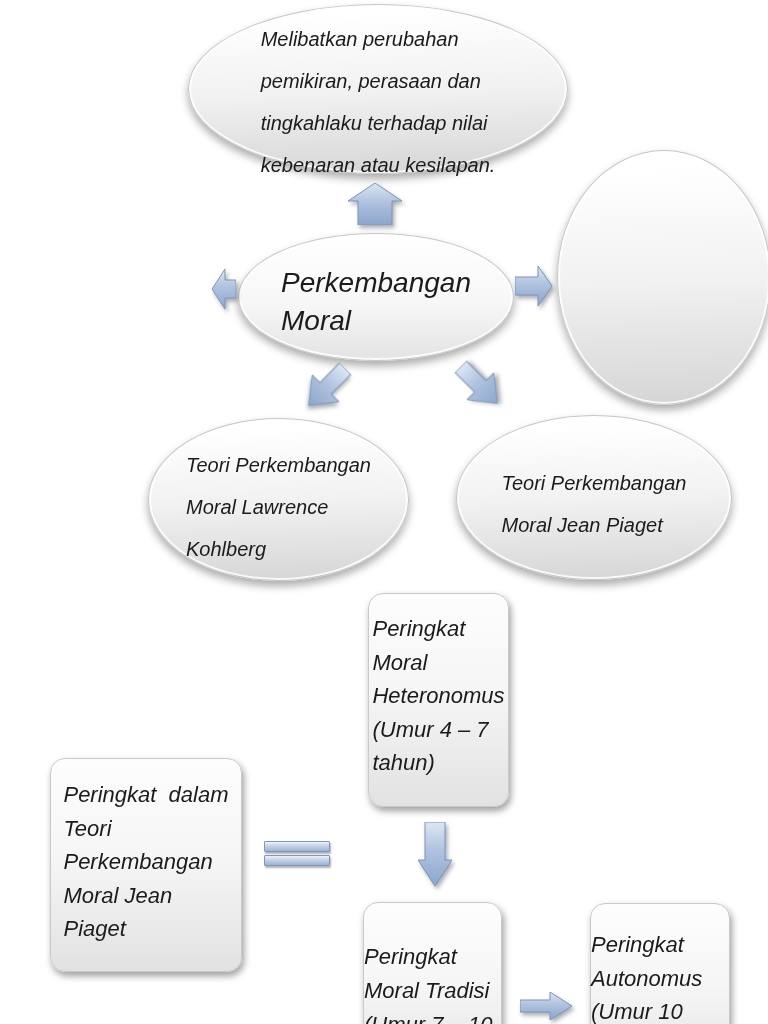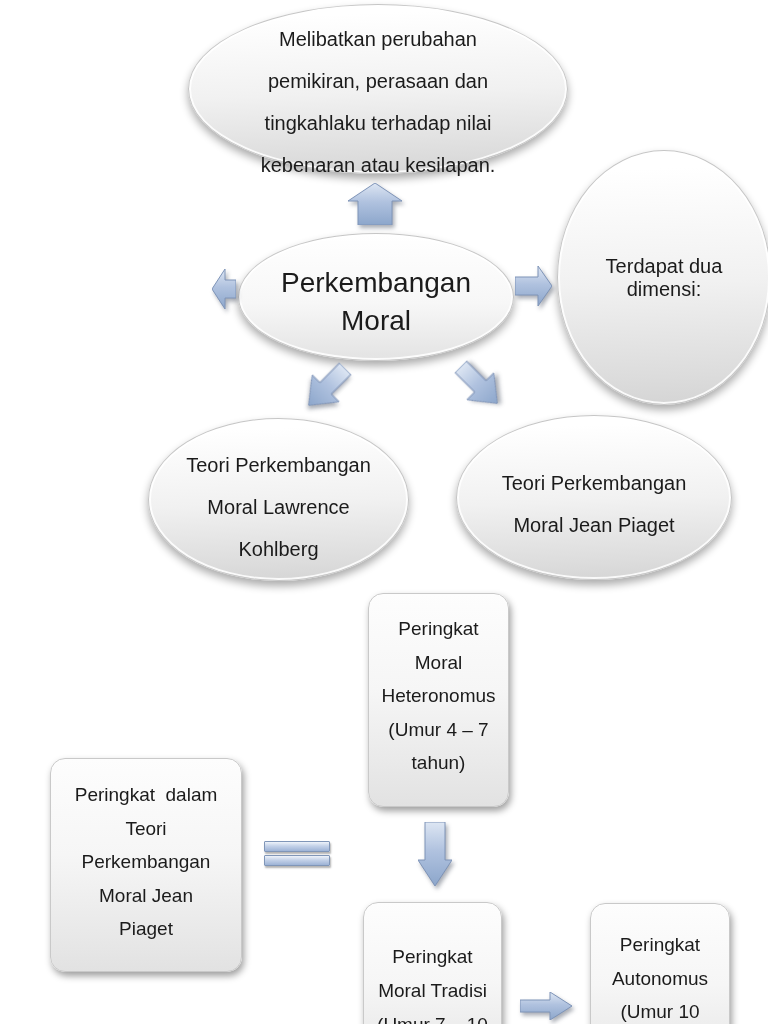--- a/index.html
+++ b/index.html
@@ -17,24 +17,24 @@
     display:flex;align-items:center;justify-content:center;
   }
   .rbox{
     position:absolute;border-radius:15px;
     background:linear-gradient(180deg,#fdfdfd 0%,#f6f6f6 45%,#e2e2e2 100%);
     border:1px solid #c9c9c9;
     box-shadow:2px 4px 7px rgba(0,0,0,.38);
     display:flex;align-items:center;justify-content:center;
   }
   .txt{
-    white-space:pre-wrap;text-align:center;
-    font-size:20px;line-height:42px;
+    white-space:pre-wrap;text-align:left;
+    font-size:20px;line-height:42px;font-style:italic;
   }
-  .boxtxt{font-size:19px;line-height:33.5px;}
+  .boxtxt{font-size:22px;line-height:33.5px;}
   .arrow{position:absolute;filter:drop-shadow(2px 3px 2px rgba(40,50,70,.40));}
   .eqbar{
     height:9px;border:1px solid #8096b8;border-radius:1px;
     background:linear-gradient(180deg,#eef3fa 0%,#c3d1e8 45%,#9db3d6 100%);
     box-shadow:1px 2px 2px rgba(0,0,0,.30);
   }
 </style>
 </head>
 <body>
 
@@ -52,22 +52,20 @@
 
   <div class="ellipse" style="left:188px;top:4px;width:378px;height:168px;">
     <div class="txt" style="transform:translateY(13px);">Melibatkan perubahan
 pemikiran, perasaan dan
 tingkahlaku terhadap nilai
 kebenaran atau kesilapan.</div>
   </div>
 
 
   <div class="ellipse" style="left:557px;top:150px;width:212px;height:253px;flex-direction:column;">
-    <div class="txt" style="line-height:23px;">Terdapat dua
-dimensi:</div>
   </div>
 
   <div class="ellipse" style="left:238px;top:233px;width:274px;height:126px;background:linear-gradient(180deg,#ffffff 0%,#f7f7f7 55%,#e3e3e3 100%);">
     <div class="txt" style="font-size:28px;line-height:38px;transform:translateY(5px);">Perkembangan
 Moral</div>
   </div>
 
   <div class="ellipse" style="left:148px;top:418px;width:259px;height:161px;">
     <div class="txt" style="transform:translateY(7px);">Teori Perkembangan
 Moral Lawrence

